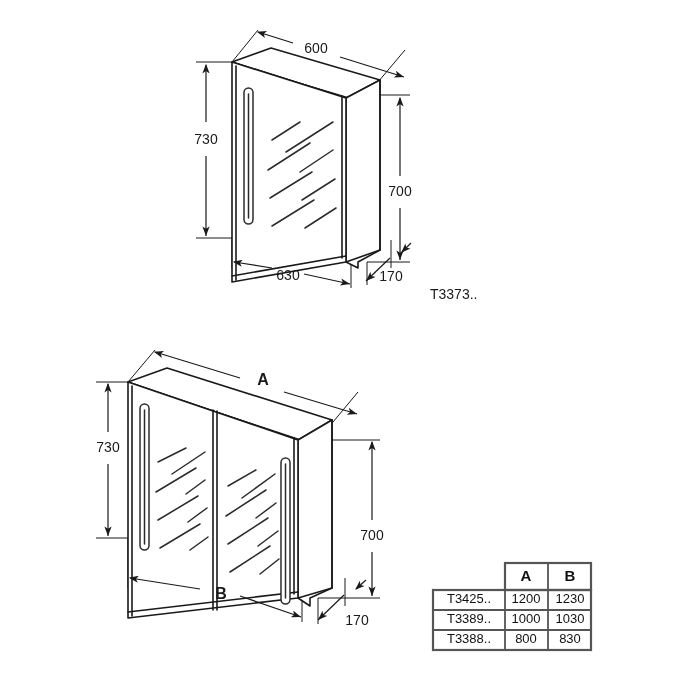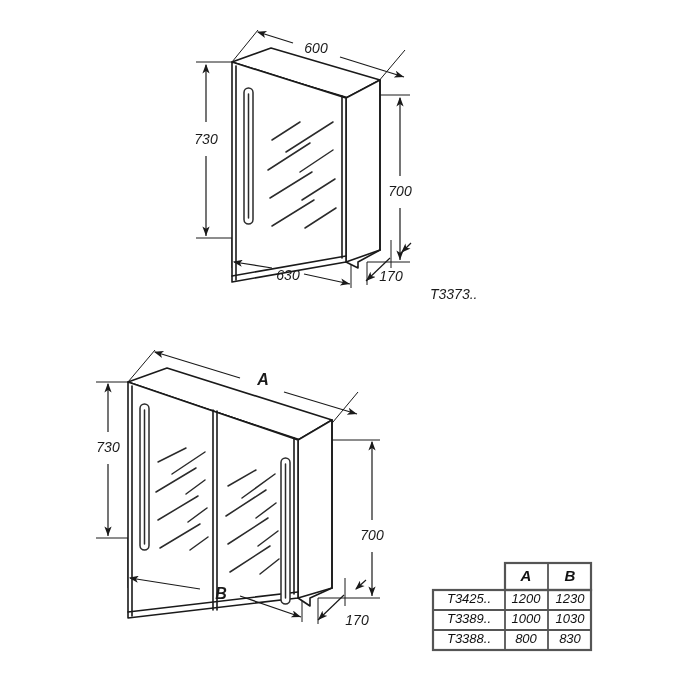--- a/index.html
+++ b/index.html
@@ -13,21 +13,20 @@
     font-family: "Liberation Sans", sans-serif;
     position: relative;
     overflow: hidden;
   }
   #drawing-root {
     position: absolute;
     left: 0;
     top: 0;
     width: 580px;
     height: 700px;
-    font-style: italic;
   }
   svg {
     display: block;
   }
   .body-line {
     fill: none;
     stroke: #1a1a1a;
     stroke-width: 1.6;
     stroke-linejoin: round;
     stroke-linecap: round;

